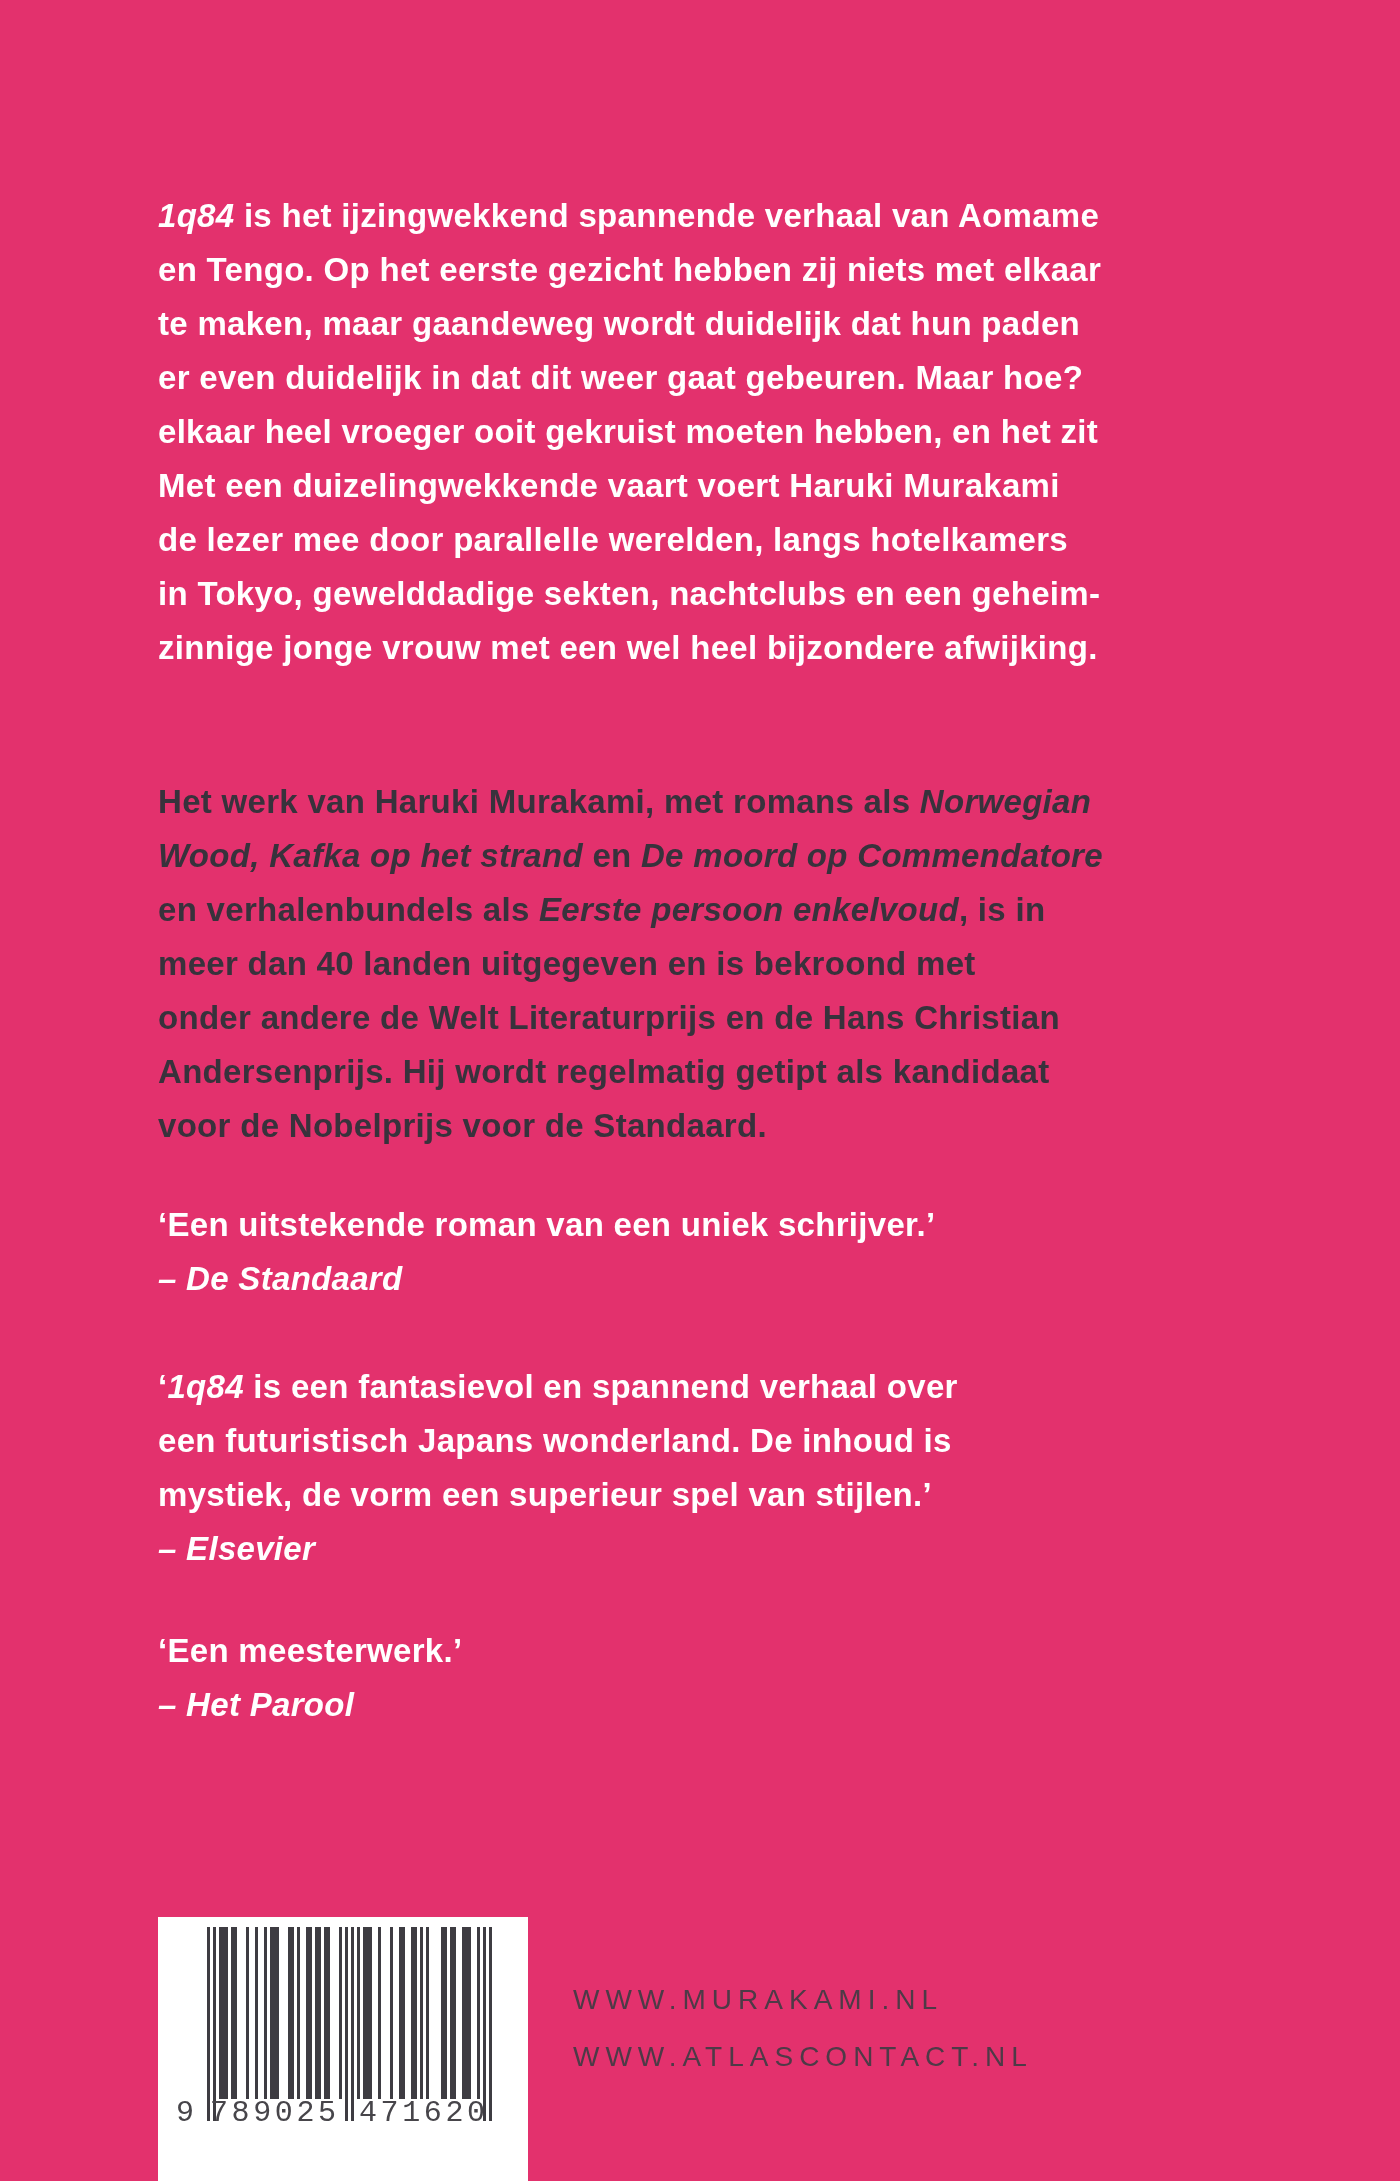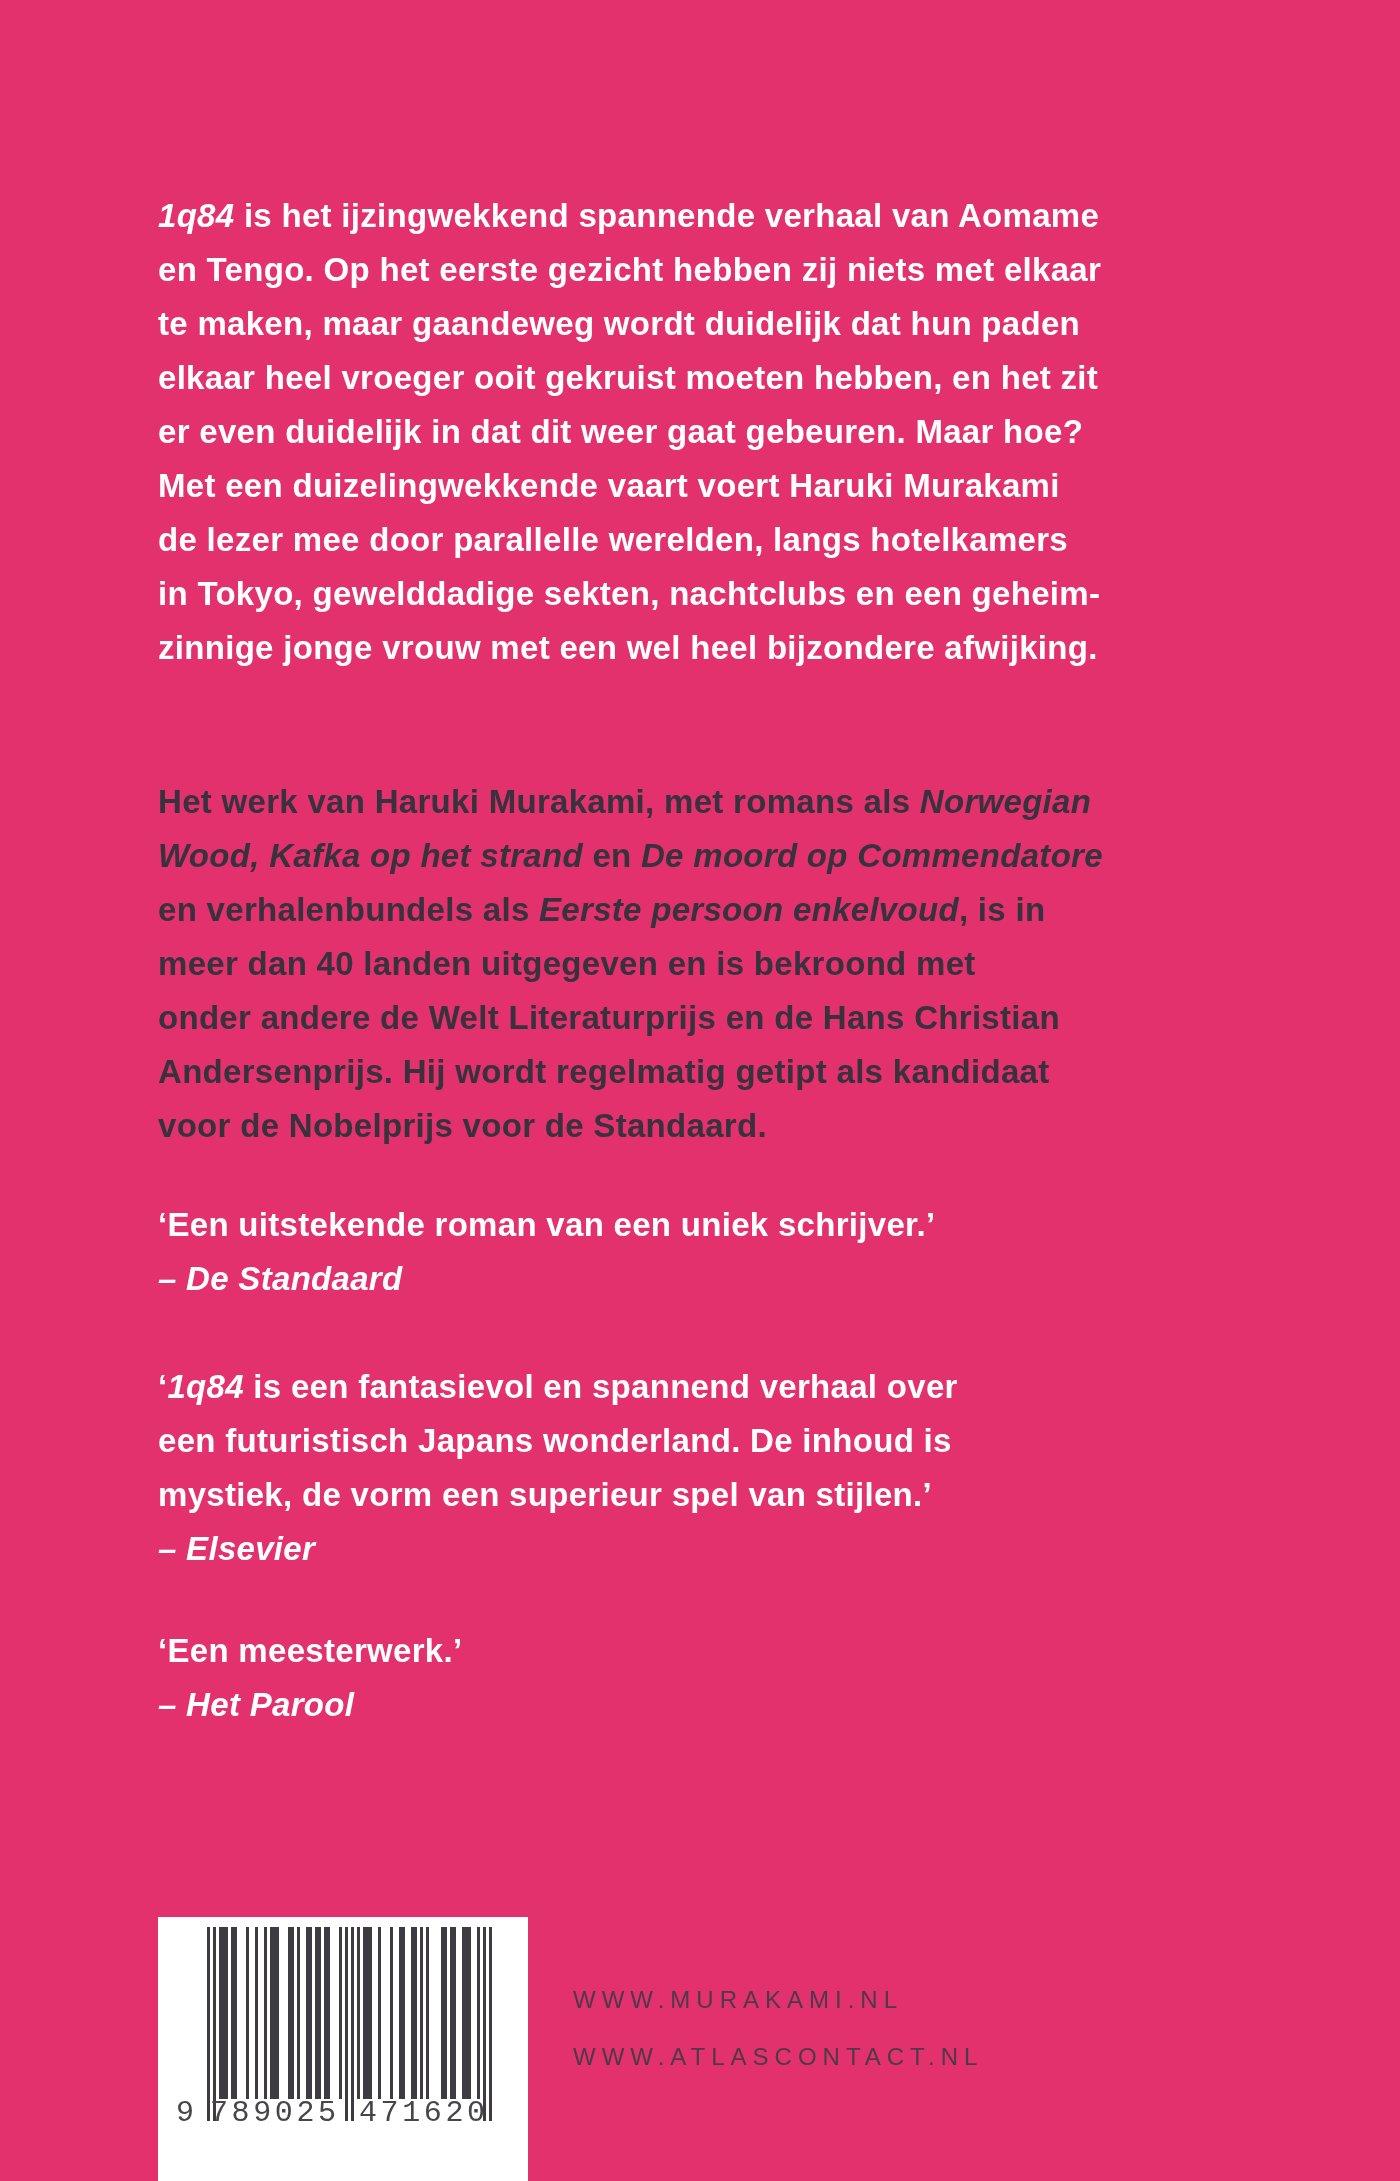--- a/index.html
+++ b/index.html
@@ -49,37 +49,37 @@
     font-size: 30px; line-height: 36px;
     color: var(--barcode-digits, #47454A);
   }
   .digits span { position: absolute; letter-spacing: 3.6px; }
   .d-first { left: 18px; }
   .d-left  { left: 52px; }
   .d-right { left: 201px; }
 
   .urls {
     position: absolute; left: 573px; top: 1971px;
-    font-size: 24px; line-height: 57px;
+    font-size: 28px; line-height: 57px;
     letter-spacing: 6px; font-weight: normal;
     color: var(--url-text, #4E3A47);
     white-space: nowrap;
   }
 </style>
 </head>
 <body>
 
 <div class="page">
 
   <section class="text-block" id="synopsis">
       <div class="line"><span class="it">1q84</span><span> is het ijzingwekkend spannende verhaal van Aomame</span></div>
       <div class="line"><span>en Tengo. Op het eerste gezicht hebben zij niets met elkaar</span></div>
       <div class="line"><span>te maken, maar gaandeweg wordt duidelijk dat hun paden</span></div>
+      <div class="line"><span>er even duidelijk in dat dit weer gaat gebeuren. Maar hoe?</span></div>
       <div class="line"><span>elkaar heel vroeger ooit gekruist moeten hebben, en het zit</span></div>
-      <div class="line"><span>er even duidelijk in dat dit weer gaat gebeuren. Maar hoe?</span></div>
       <div class="line"><span>Met een duizelingwekkende vaart voert Haruki Murakami</span></div>
       <div class="line"><span>de lezer mee door parallelle werelden, langs hotelkamers</span></div>
       <div class="line"><span>in Tokyo, gewelddadige sekten, nachtclubs en een geheim-</span></div>
       <div class="line"><span>zinnige jonge vrouw met een wel heel bijzondere afwijking.</span></div>
     </section>
 
   <section class="text-block dark" id="bio">
       <div class="line"><span>Het werk van Haruki Murakami, met romans als </span><span class="it">Norwegian</span></div>
       <div class="line"><span class="it">Wood, Kafka op het strand</span><span> en </span><span class="it">De moord op Commendatore</span></div>
       <div class="line"><span>en verhalenbundels als </span><span class="it">Eerste persoon enkelvoud</span><span>, is in</span></div>

